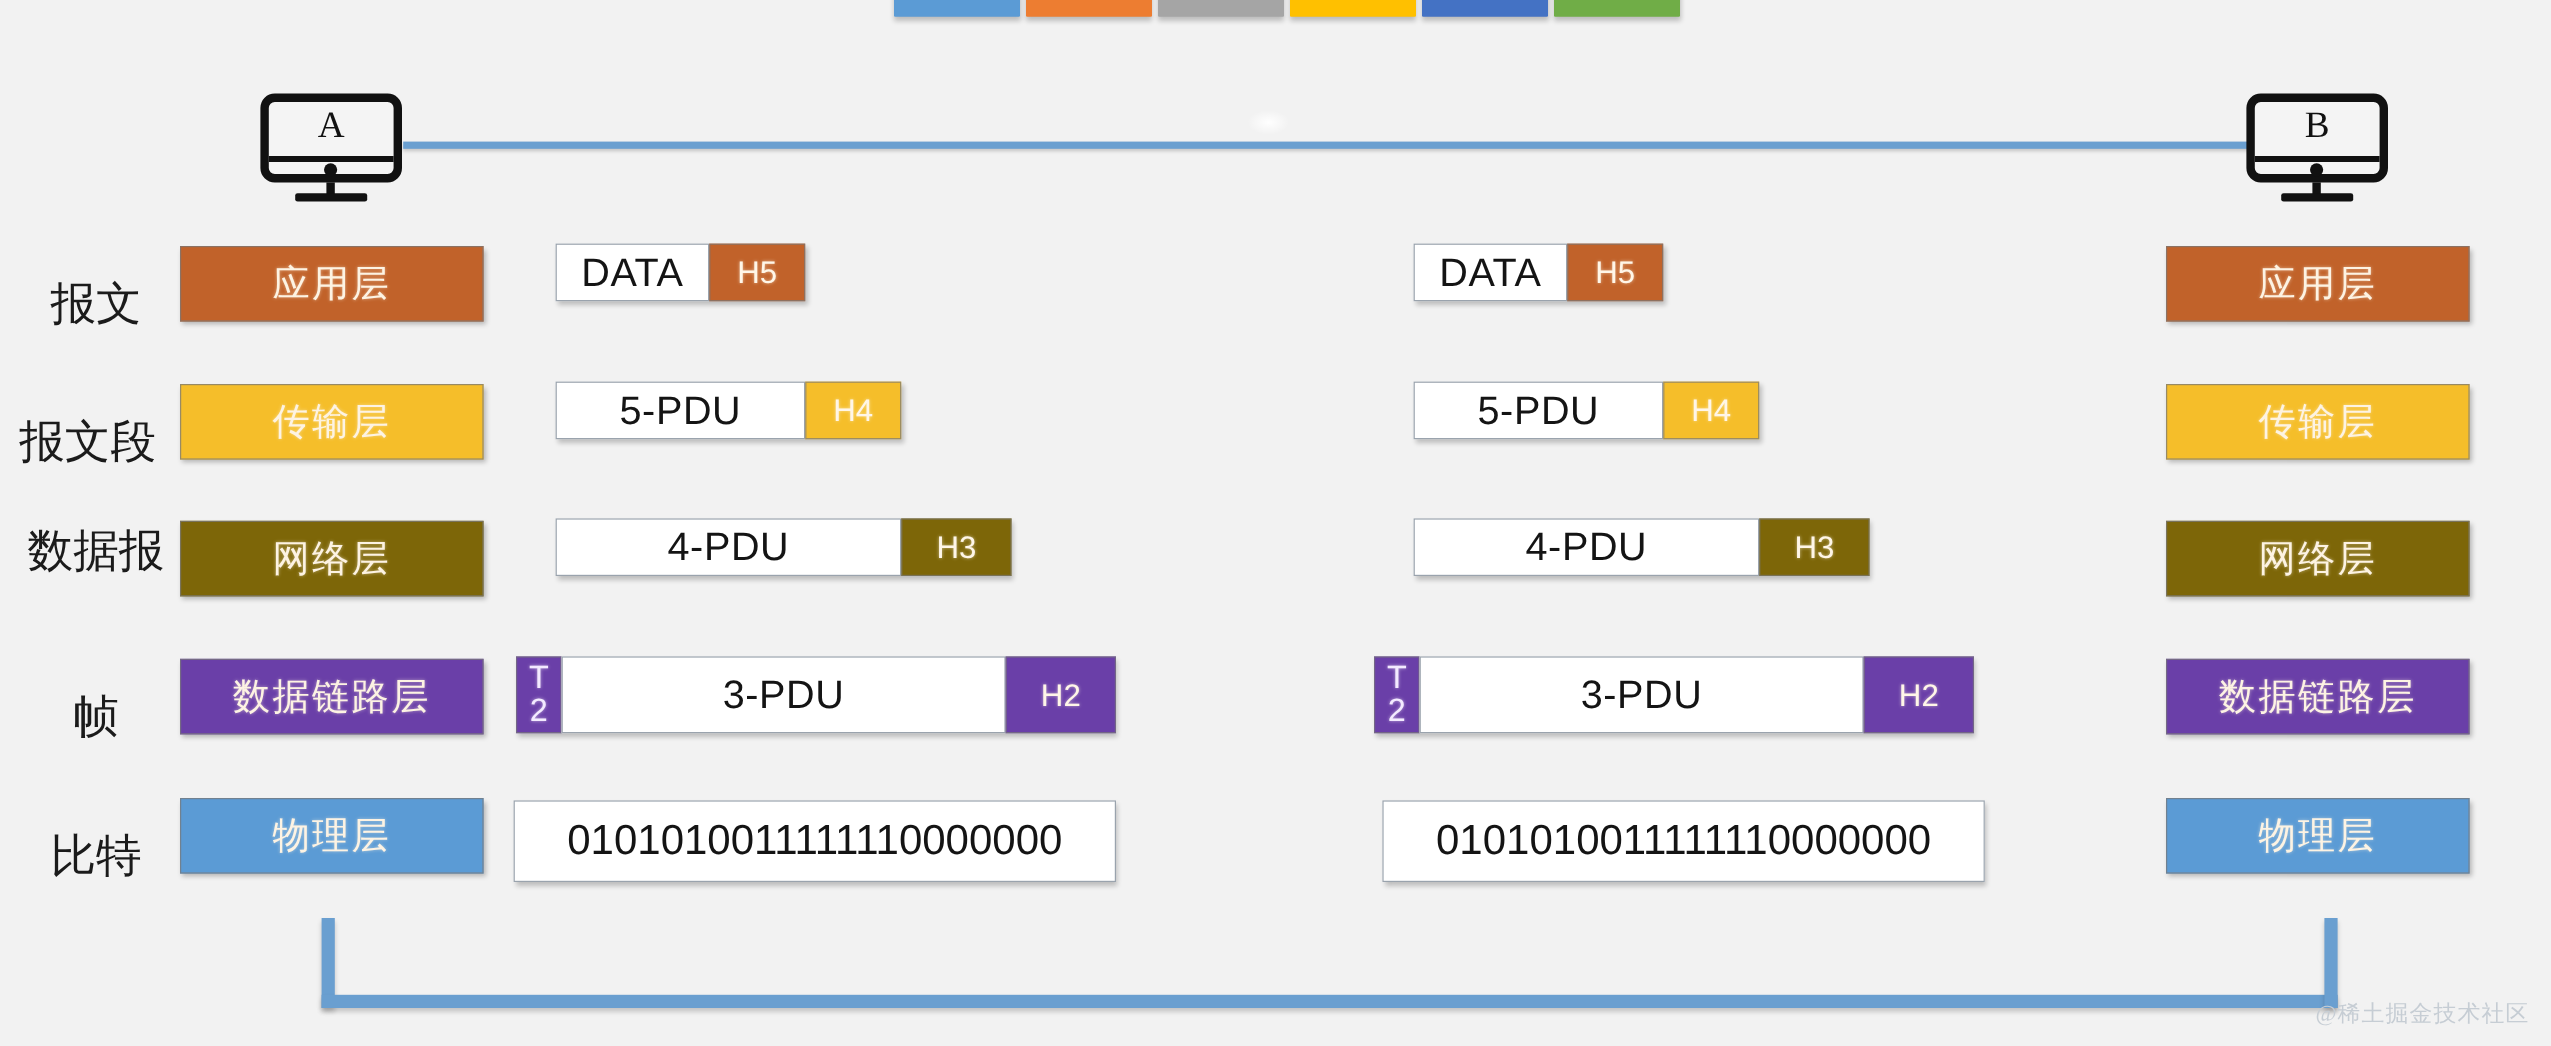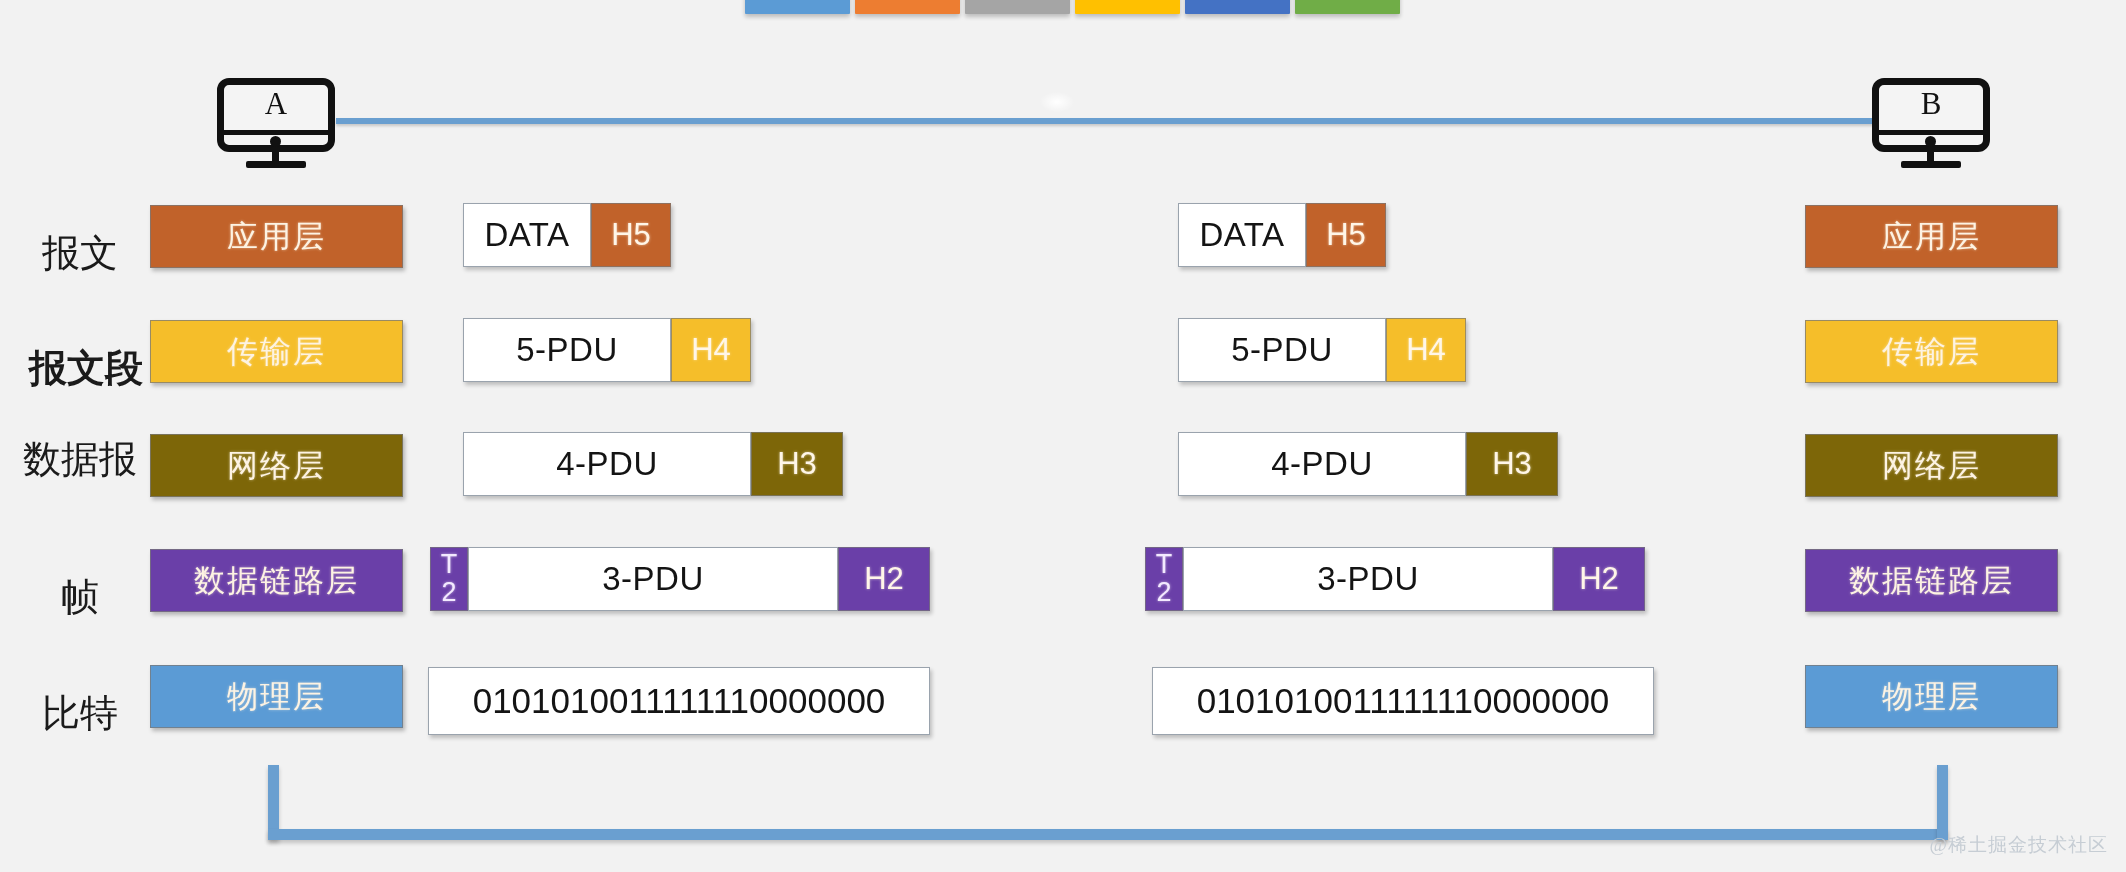--- a/index.html
+++ b/index.html
@@ -42,28 +42,28 @@
   
   .layer{position:absolute;box-sizing:border-box;
       display:flex;align-items:center;justify-content:center;
       border:1px solid rgba(120,120,120,.75);
       box-shadow:2px 3px 4px rgba(0,0,0,.25);
       font-size:31px;color:#fdf3e3;letter-spacing:2px;
       font-family:"Liberation Serif","DejaVu Serif",serif;
       text-shadow:0 0 3px rgba(255,245,225,.55);}
 
   
-  .pdu{position:absolute;height:64px;display:flex;align-items:stretch;
+  .pdu{position:absolute;height:48px;display:flex;align-items:stretch;
        box-shadow:2px 3px 4px rgba(0,0,0,.22);}
   .pdu-body{flex:1;background:#ffffff;border:1px solid #9aa3ad;box-sizing:border-box;
        display:flex;align-items:center;justify-content:center;
        font-size:33px;color:#141414;letter-spacing:.5px;}
   .pdu-hdr{box-sizing:border-box;border:1px solid rgba(120,120,120,.7);
        display:flex;align-items:center;justify-content:center;
-       font-size:31px;color:#fff6e8;text-shadow:0 0 3px rgba(255,250,235,.6);}
+       font-size:26px;color:#fff6e8;text-shadow:0 0 3px rgba(255,250,235,.6);}
   .pdu-trl{box-sizing:border-box;border:1px solid rgba(120,120,120,.7);
        display:flex;flex-direction:column;align-items:center;justify-content:center;
        font-size:27px;color:#f3eaff;line-height:1.02;
        text-shadow:0 0 3px rgba(255,250,255,.6);}
   .bits .pdu-body{font-size:35px;letter-spacing:0px;}
 
   .wm{position:absolute;right:18px;bottom:14px;font-size:19px;color:#c6cdd4;
       letter-spacing:1px;font-family:"Liberation Serif","DejaVu Serif",serif;}
 </style>
 </head>
@@ -95,21 +95,21 @@
   <div class="monitor" style="left:1872px;top:78px;">
     <div class="mon-screen"></div>
     <div class="mon-letter">B</div>
     <div class="mon-div"></div>
     <div class="mon-dot"></div>
     <div class="mon-neck"></div>
     <div class="mon-base"></div>
   </div>
 
   <div class="rowcap" style="left:42px;top:228px;">报文</div>
-  <div class="rowcap" style="left:29px;top:343px;font-weight:bold;">报文段</div>
+  <div class="rowcap" style="left:16px;top:343px;">报文段</div>
   <div class="rowcap" style="left:23px;top:434px;">数据报</div>
   <div class="rowcap" style="left:61px;top:572px;">帧</div>
   <div class="rowcap" style="left:42px;top:688px;">比特</div>
 
   <div id="blocks">
       <div class="layer" style="left: 150px; top: 205px; width: 253px; height: 63px; background: rgb(193, 98, 42);">
         <span>应用层</span>
       </div>
       <div class="layer" style="left: 1805px; top: 205px; width: 253px; height: 63px; background: rgb(193, 98, 42);">
         <span>应用层</span>

